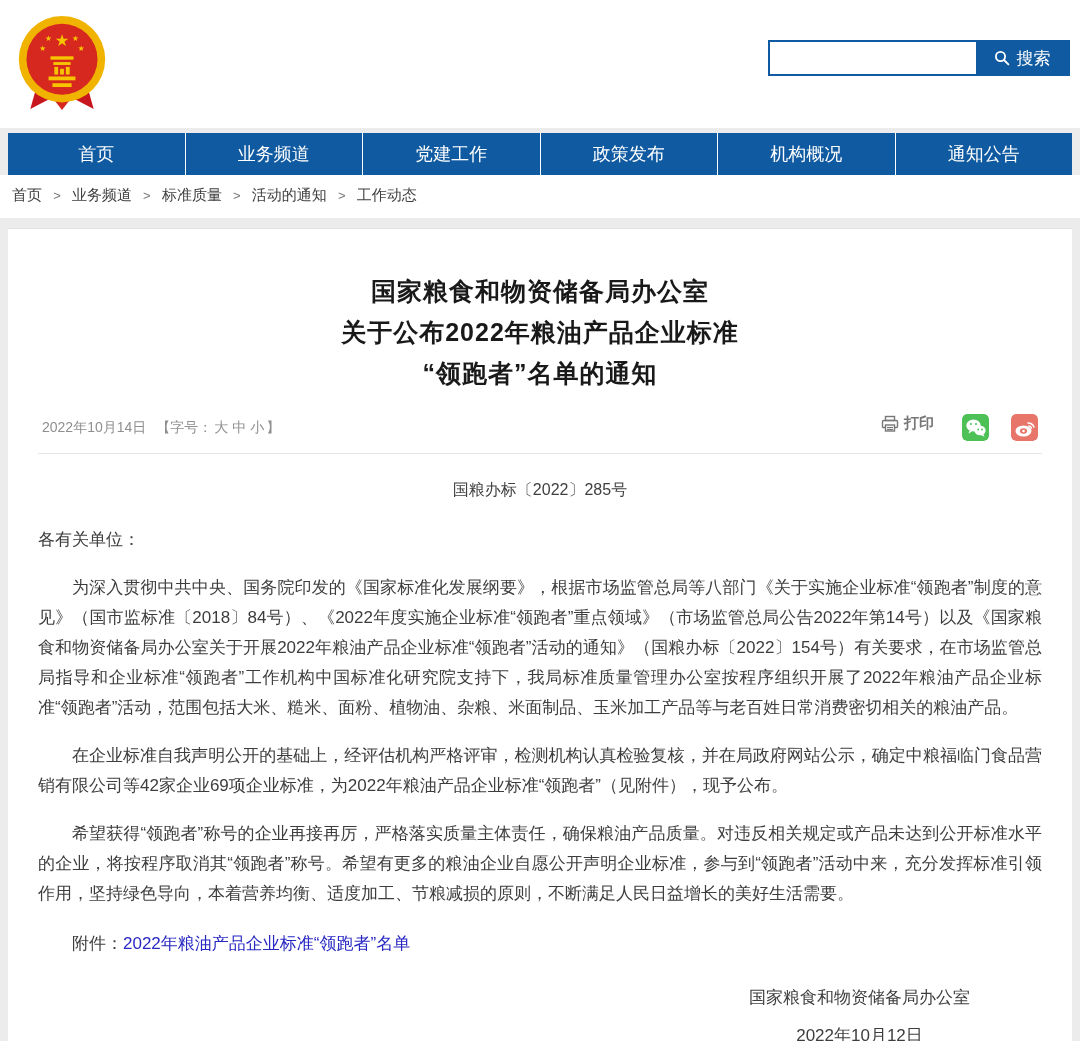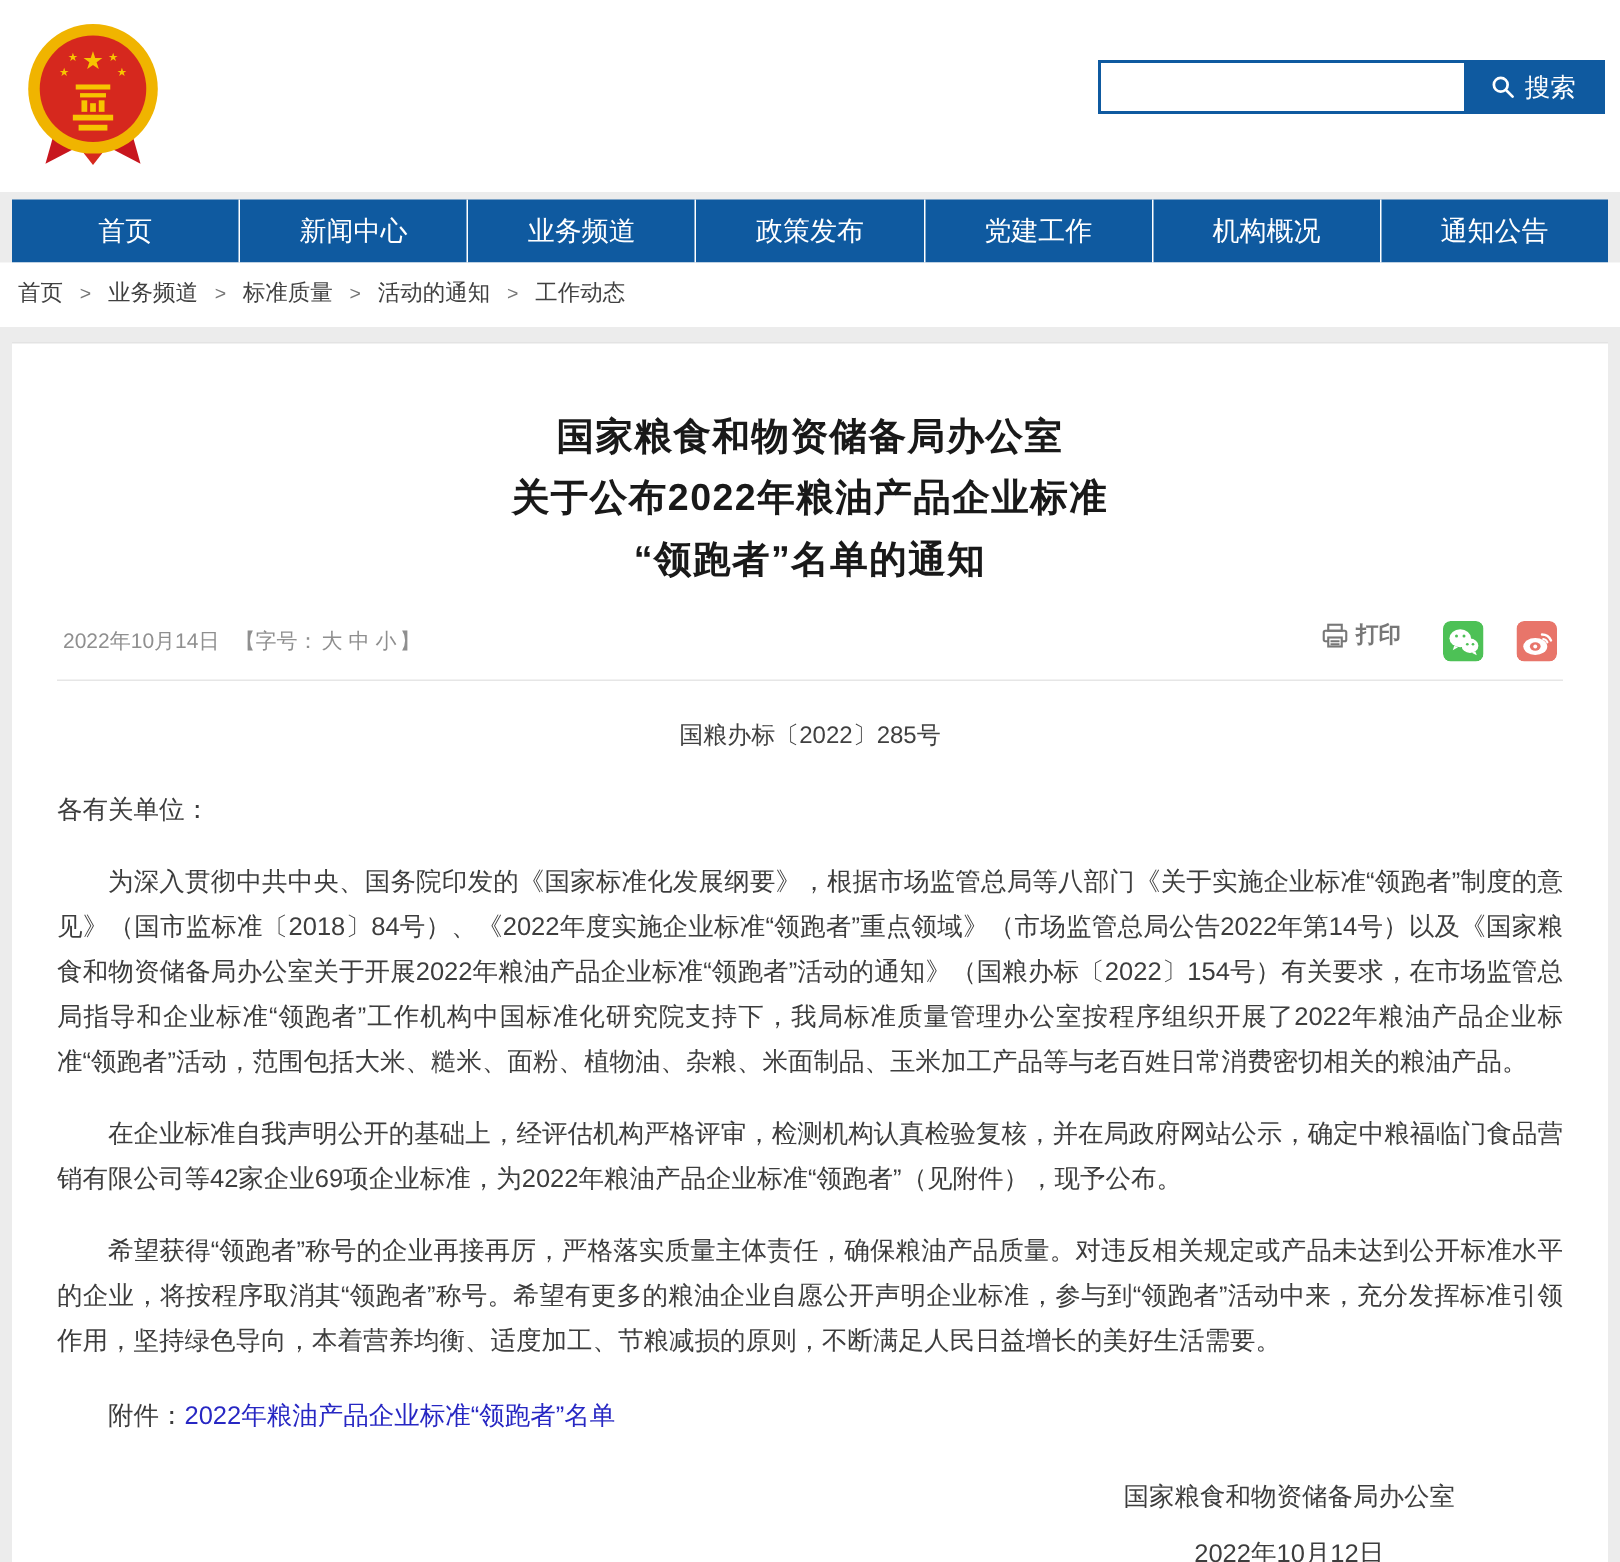--- a/index.html
+++ b/index.html
@@ -21,21 +21,21 @@
   .site-title {
     color:#1660ab; font-size:40px; font-weight:bold;
     letter-spacing:5px; line-height:46px; white-space:nowrap;
   }
   .site-sub {
     color:#2a6cb0; font-size:15px; letter-spacing:0.5px;
     word-spacing:5px; margin-top:3px;
   }
   .search-bar {
     position:absolute; right:10px; top:40px;
-    width:338px; height:36px; display:flex;
+    width:302px; height:36px; display:flex;
     border:2px solid #0f5aa0; background:#fff;
   }
   .search-bar input {
     flex:1; border:none; outline:none; font-size:14px; padding:0 8px;
     font-family:"Liberation Sans", sans-serif;
   }
   .search-bar button {
     width:92px; background:#0f5aa0; color:#fff; border:none;
     font-size:17px; cursor:pointer; display:flex;
     align-items:center; justify-content:center; gap:7px;
@@ -126,24 +126,23 @@
         <circle cx="6.5" cy="6.5" r="4.6" fill="none" stroke="#ffffff" stroke-width="1.8"></circle>
         <line x1="10" y1="10" x2="14.4" y2="14.4" stroke="#ffffff" stroke-width="1.8" stroke-linecap="round"></line>
       </svg>
       <span>搜索</span>
     </button>
   </div>
 </div>
 
 <div class="nav">
   <a class="nav-item">首页</a>
-  <a class="nav-item">新闻中心</a>
   <a class="nav-item">业务频道</a>
+  <a class="nav-item">党建工作</a>
   <a class="nav-item">政策发布</a>
-  <a class="nav-item">党建工作</a>
   <a class="nav-item">机构概况</a>
   <a class="nav-item">通知公告</a>
 </div>
 
 <div class="breadcrumb">
   <a>首页</a>
   <span class="sep">&gt;</span>
   <a>业务频道</a>
   <span class="sep">&gt;</span>
   <a>标准质量</a>

